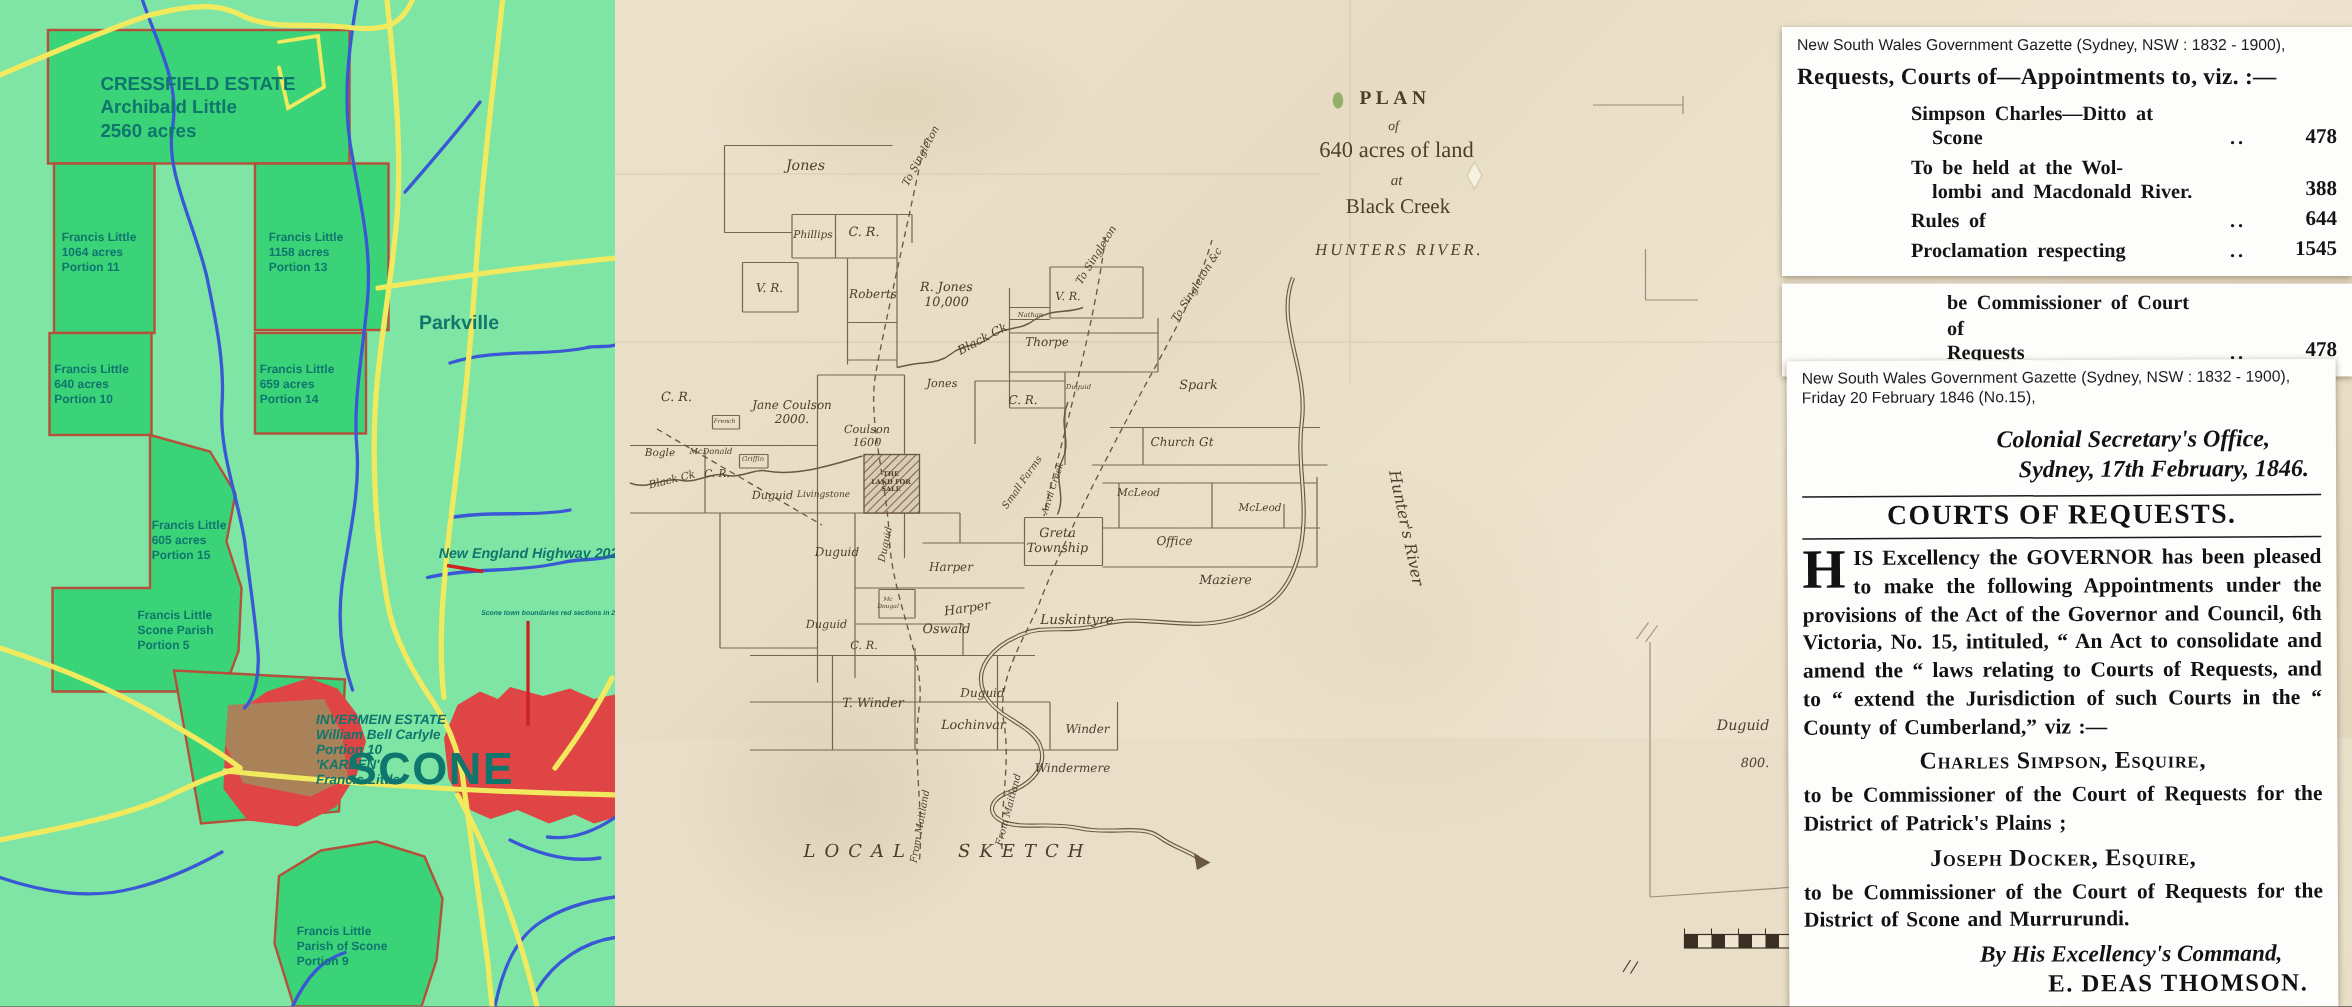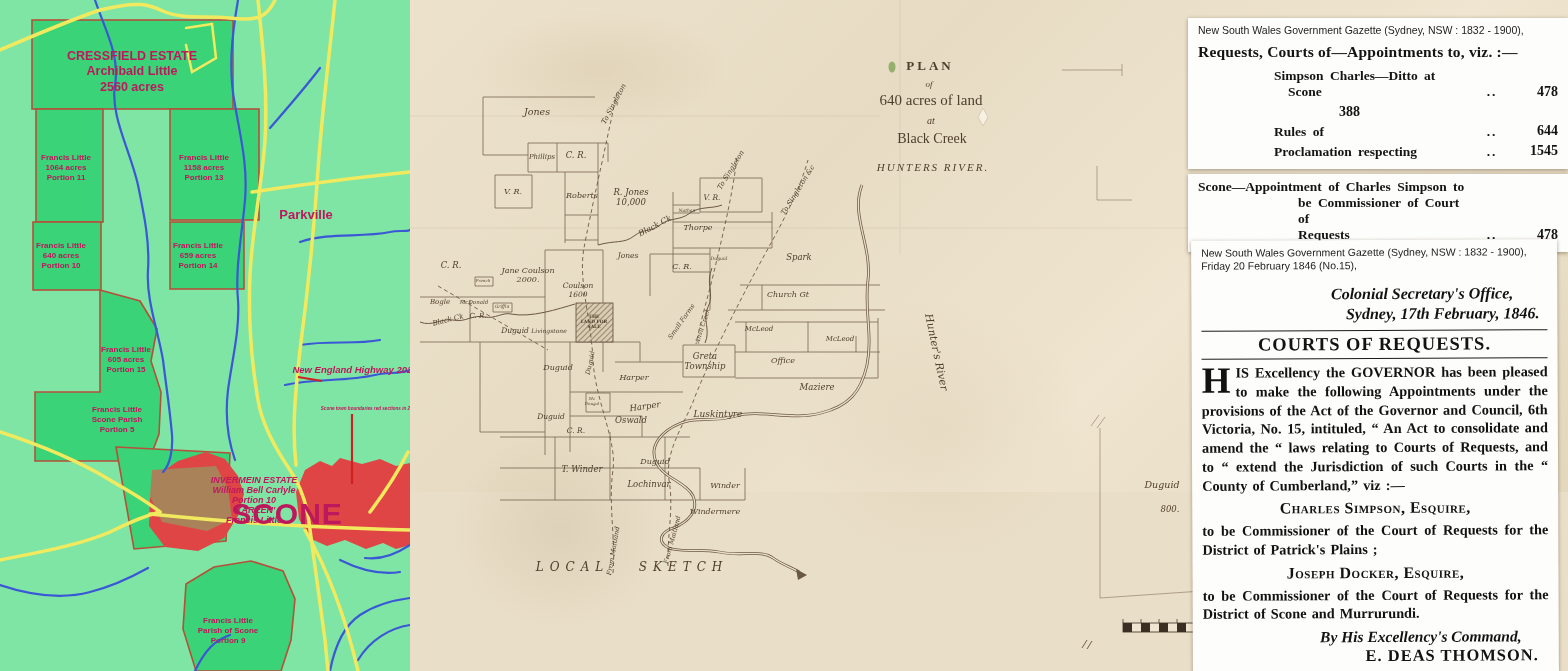--- a/index.html
+++ b/index.html
@@ -1,19 +1,19 @@
 <!DOCTYPE html>
 <html><head>
 <meta charset="utf-8">
 <style>
   html,body{margin:0;padding:0;background:#222;}
   #stage{position:relative;width:1568px;height:671px;overflow:hidden;background:#e9dec7;font-family:"Liberation Sans",sans-serif;}
   
   #estate-map{position:absolute;left:0;top:0;width:410px;height:671px;overflow:hidden;}
-  .maplabel{position:absolute;transform:translate(-50%,-50%);text-align:center;white-space:pre-line;color:#be185d;font-weight:bold;line-height:1.22;}
+  .maplabel{position:absolute;transform:translate(-50%,-50%);text-align:left;white-space:pre-line;color:#0f766e;font-weight:bold;line-height:1.22;}
   .ml-est{font-size:12.5px;}
   .ml-por{font-size:8px;}
   .ml-town{font-size:13px;}
   .ml-hwy{font-size:9.5px;font-style:italic;white-space:nowrap;}
   .ml-note{font-size:4.6px;font-style:italic;white-space:nowrap;font-weight:bold;}
   .ml-scone{font-size:30px;letter-spacing:1px;white-space:nowrap;}
   .ml-inv{font-size:9px;font-style:italic;line-height:1.12;}
   
   #plan{position:absolute;left:410px;top:0;width:1158px;height:492px;background:linear-gradient(135deg,#ece1cb 0%,#e7dcc3 35%,#efe5d0 65%,#e3d7bd 100%);}
   #plan-labels{position:absolute;left:0;top:0;width:100%;height:100%;}
@@ -271,20 +271,24 @@
       <div class="serif" id="index-entries">
           <div class="e-row">
             <div class="e-left">
               <div>Simpson Charles—Ditto at</div>
               <div class="e-cont">Scone</div>
             </div>
             <div class="e-leader">..</div>
             <div class="e-page">478</div>
           </div>
           <div class="e-row">
+            <div class="e-left">
+              <div>To be held at the Wol-</div>
+              <div class="e-cont">lombi and Macdonald River.</div>
+            </div>
             <div class="e-leader"></div>
             <div class="e-page">388</div>
           </div>
           <div class="e-row">
             <div class="e-left">
               <div>Rules of</div>
             </div>
             <div class="e-leader">..</div>
             <div class="e-page">644</div>
           </div>
@@ -293,21 +297,20 @@
               <div>Proclamation respecting</div>
             </div>
             <div class="e-leader">..</div>
             <div class="e-page">1545</div>
           </div>
         </div>
     </div>
     <div class="card serif" id="index-footer" style="margin-top:5px;padding:5px 10px;">
         <div class="e-row">
           <div class="e-left">
-            <div>Scone—Appointment of Charles Simpson to</div>
             <div class="e-cont" style="margin-left: 100px;">be Commissioner of Court of</div>
             <div class="e-cont" style="margin-left: 100px;">Requests</div>
           </div>
           <div class="e-leader">..</div>
           <div class="e-page">478</div>
         </div>
       </div>
   </div>
 
   <div class="clip card" style="left:1192px;top:240px;width:346px;transform:rotate(-0.25deg);">

